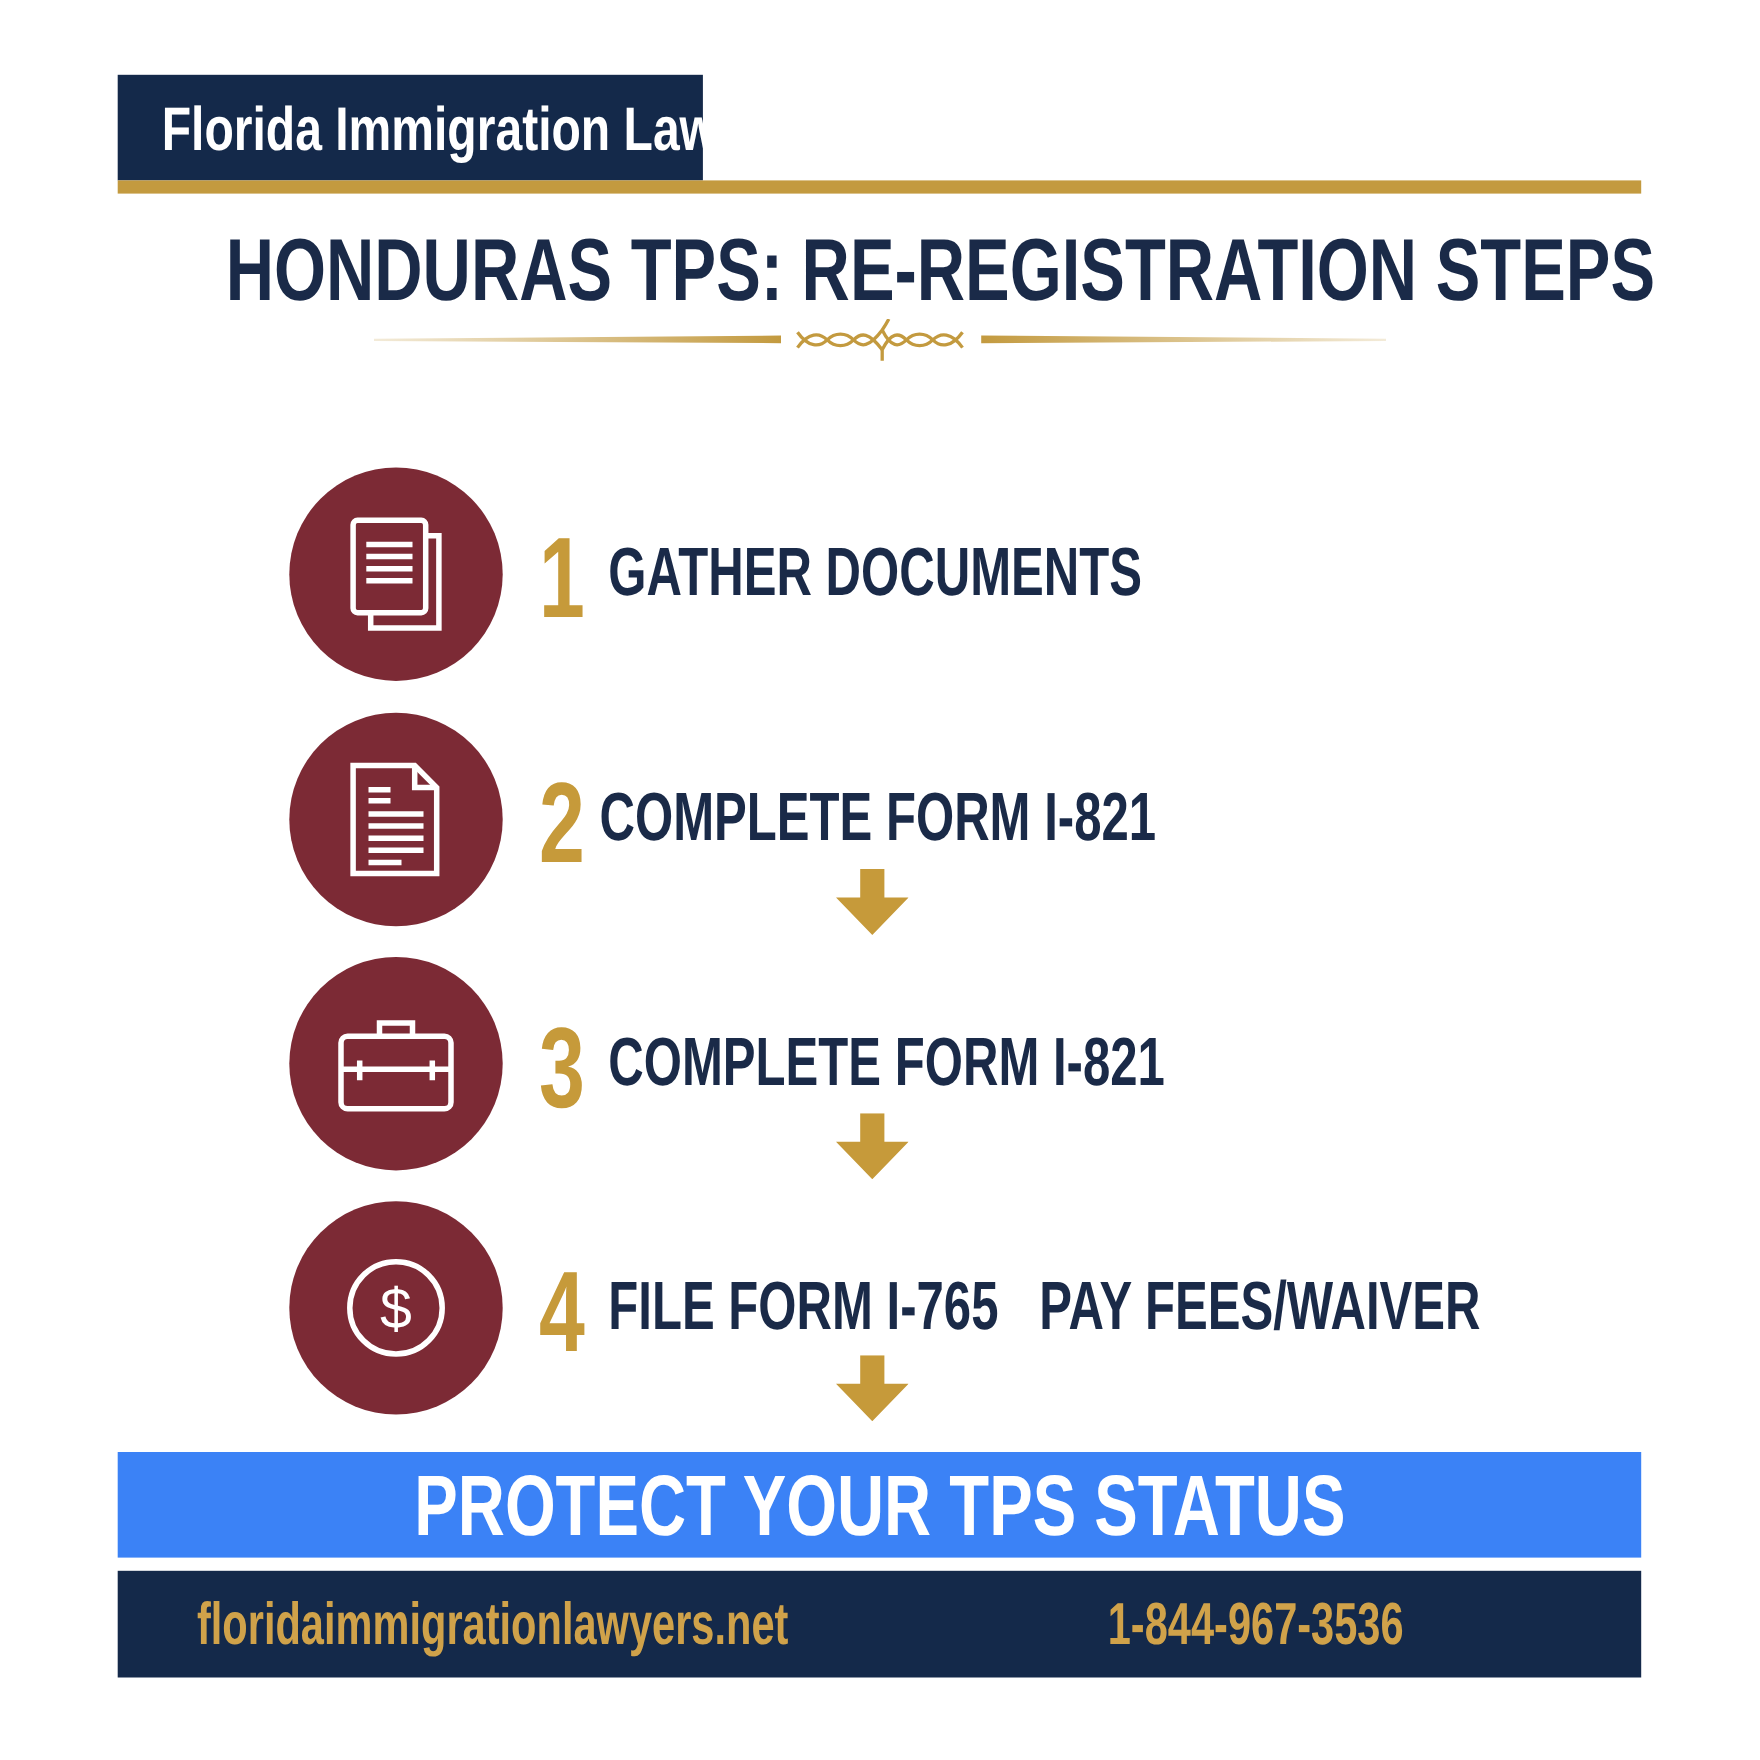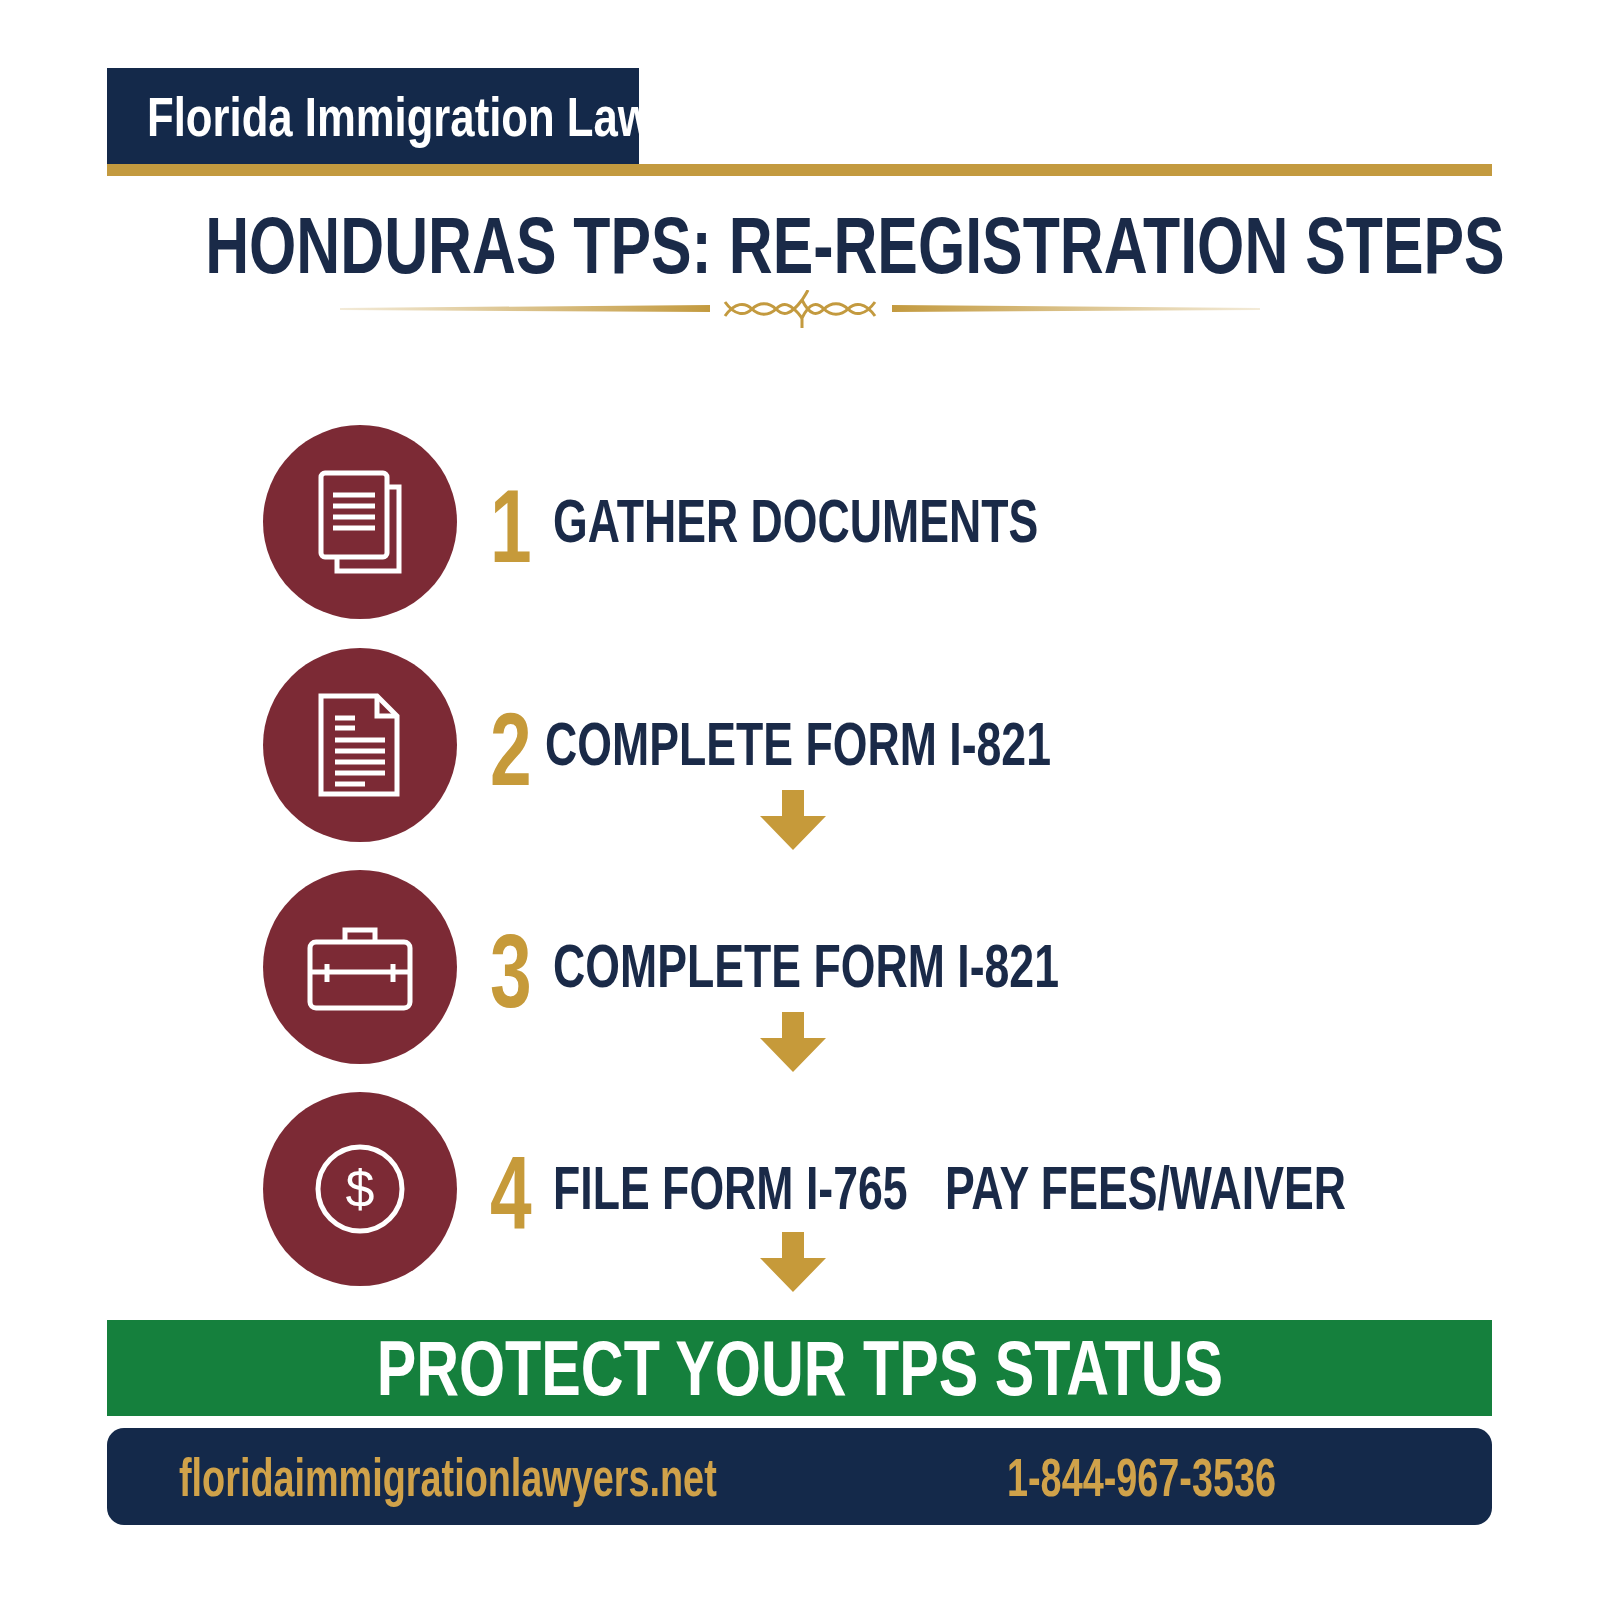--- a/index.html
+++ b/index.html
@@ -10,23 +10,23 @@
   #brand-text { position:absolute; left:40px; top:16px; color:#fff; font-size:56px; transform:scaleX(0.78); }
   #gold-rule { position:absolute; left:107px; top:164px; width:1385px; height:12px; background:#c39a3f; }
   #title { position:absolute; left:0; width:1600px; top:200px; text-align:left; }
   #title span { color:#1a2a48; font-size:80px; transform:scaleX(0.76); transform-origin:center; }
   #divider { position:absolute; left:340px; top:290px; width:920px; height:40px; }
   .step { position:absolute; left:263px; width:1200px; height:200px; }
   .circle { position:absolute; left:0; top:0; width:194px; height:194px; border-radius:50%; background:#7c2a35; display:flex; align-items:center; justify-content:center; }
   .num { position:absolute; left:227px; top:42px; color:#c69a3a; font-size:104px; transform:scaleX(0.72); }
   .label { position:absolute; left:290px; top:60px; color:#1a2a48; font-size:62px; transform:scaleX(0.72); }
   .arrow { position:absolute; width:66px; height:60px; }
-  #cta { position:absolute; left:107px; top:1320px; width:1385px; height:96px; background:#15803d; text-align:center; }
+  #cta { position:absolute; left:107px; top:1320px; width:1385px; height:96px; background:#3b82f6; text-align:center; }
   #cta span { color:#fff; font-size:78px; line-height:96px; transform:scaleX(0.76); transform-origin:center; }
-  #footer { position:absolute; left:107px; top:1428px; width:1385px; height:97px; background:#14294a;border-radius:17px; }
+  #footer { position:absolute; left:107px; top:1428px; width:1385px; height:97px; background:#14294a; }
   #footer-url { position:absolute; left:72px; top:18px; color:#d0a24a; font-size:54px; transform:scaleX(0.70); }
   #footer-phone { position:absolute; left:900px; top:18px; color:#d0a24a; font-size:54px; transform:scaleX(0.70); }
 </style>
 </head>
 <body>
 
 <div id="brand-box">
   <span id="brand-text" class="cond">Florida Immigration Lawyers</span>
 </div>
 <div id="gold-rule"></div>

